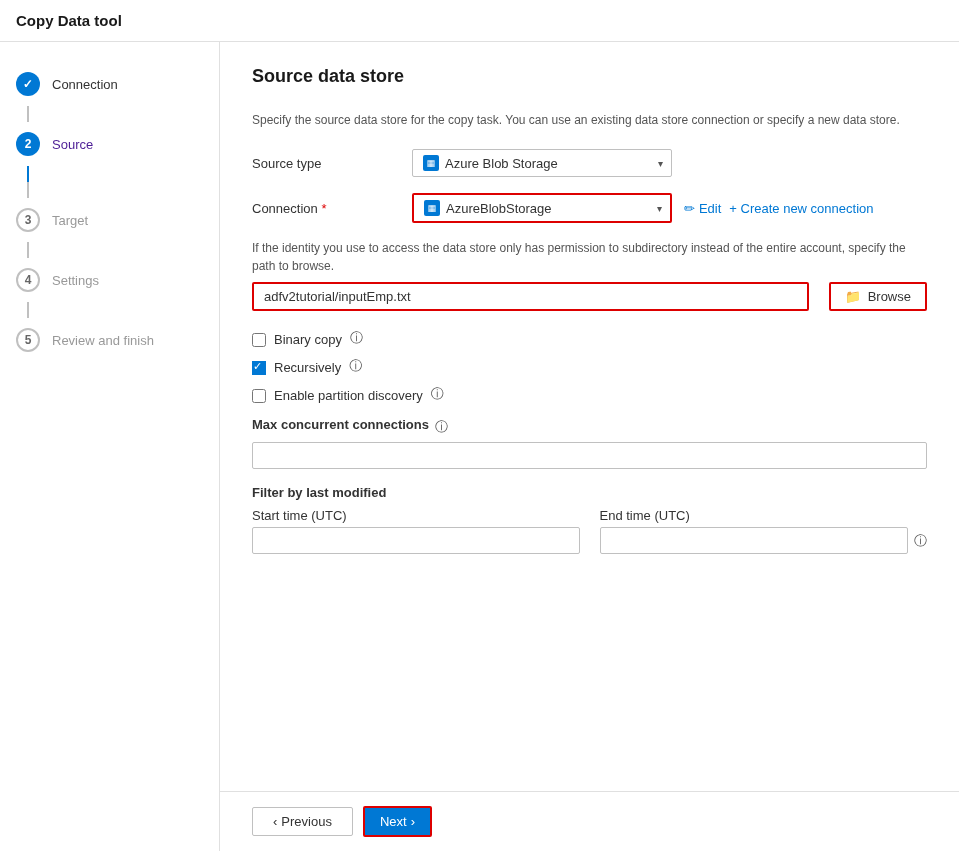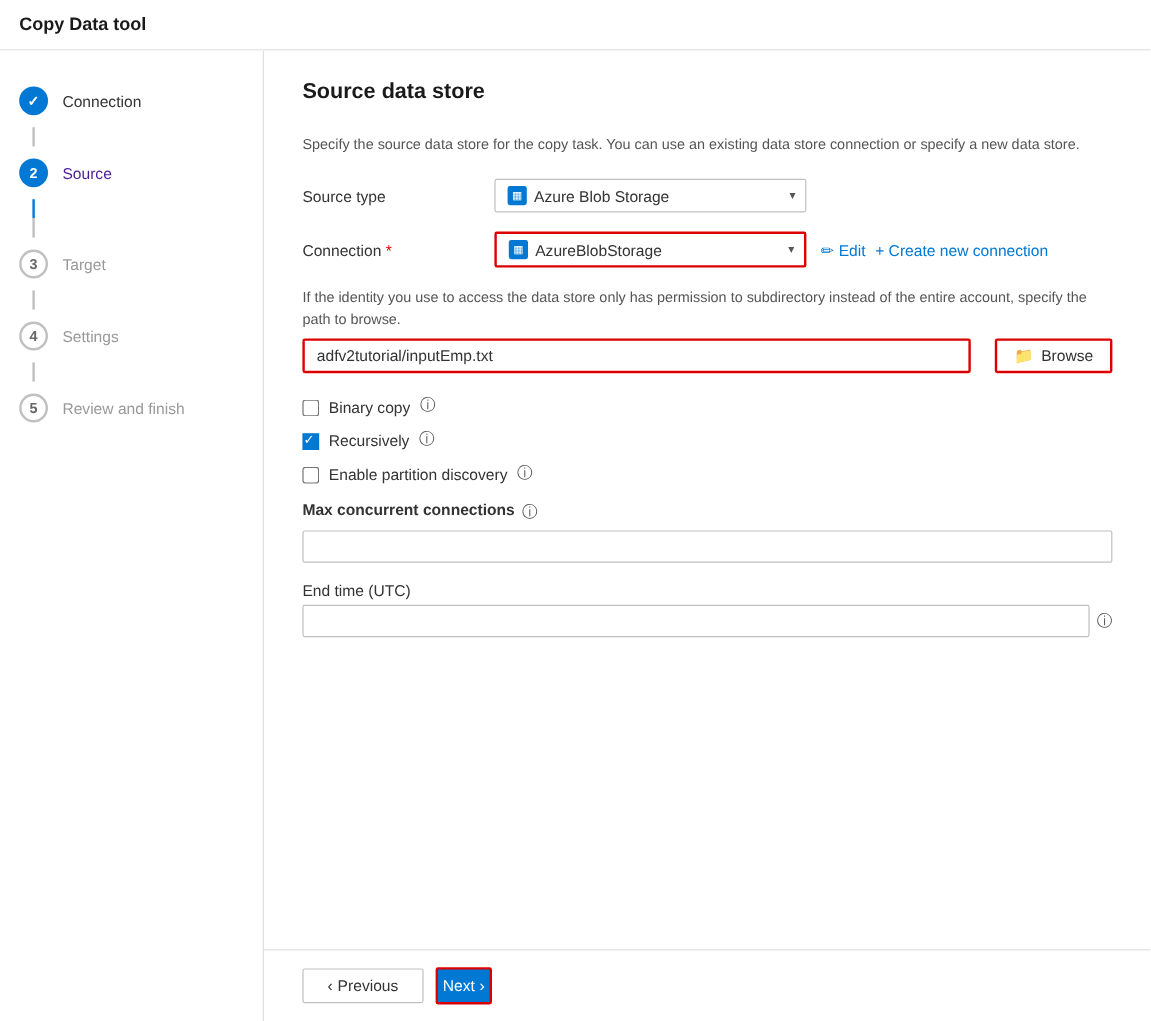--- a/index.html
+++ b/index.html
@@ -325,21 +325,21 @@
       background: #fff;
       color: #333;
       font-size: 13px;
       cursor: pointer;
       display: flex;
       align-items: center;
       gap: 4px;
     }
 
     .btn-next {
-      padding: 6px 4px;
+      padding: 6px 15px;
       border: 2px solid #d00;
       border-radius: 2px;
       background: #0078d4;
       color: #fff;
       font-size: 13px;
       cursor: pointer;
       display: flex;
       align-items: flex-start;
       gap: 4px;
       font-weight: 500;
@@ -504,21 +504,26 @@
 
       <div class="max-connections-section">
         <div style="display:flex;align-items:center;gap:6px;">
           <span class="section-label">Max concurrent connections</span>
           <span class="info-icon">ⓘ</span>
         </div>
         <input type="text" class="text-input" style="">
       </div>
 
       <div class="filter-section">
+        <div class="section-label">Filter by last modified</div>
         <div class="time-row">
+          <div class="time-field">
+            <label>Start time (UTC)</label>
+            <input type="text" class="time-input" style="">
+          </div>
           <div class="time-field" style="position:relative;">
             <label>End time (UTC)</label>
             <div style="display:flex;align-items:center;">
               <input type="text" class="time-input" style="flex: 1 1 0%;">
               <span class="info-icon" style="margin-left:6px;">ⓘ</span>
             </div>
           </div>
         </div>
       </div>
 

